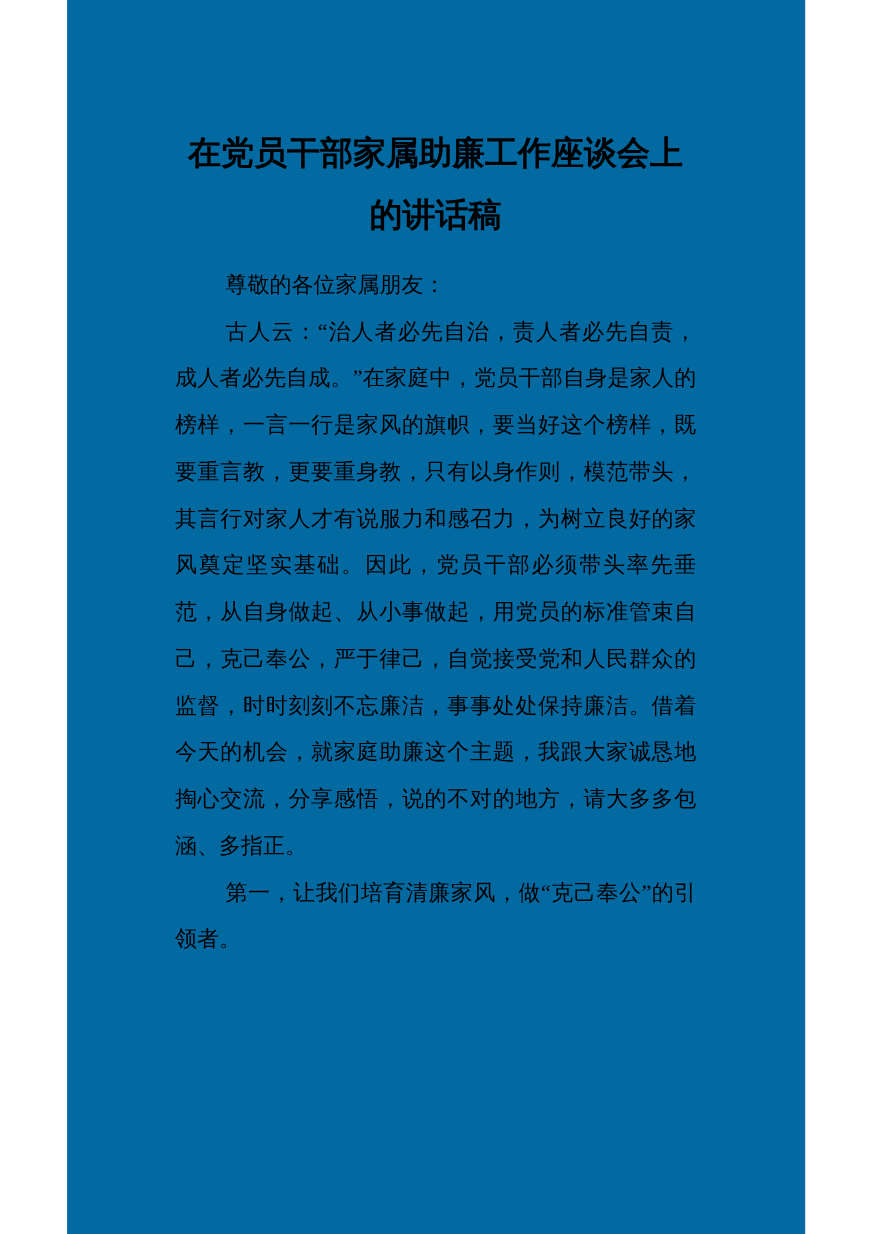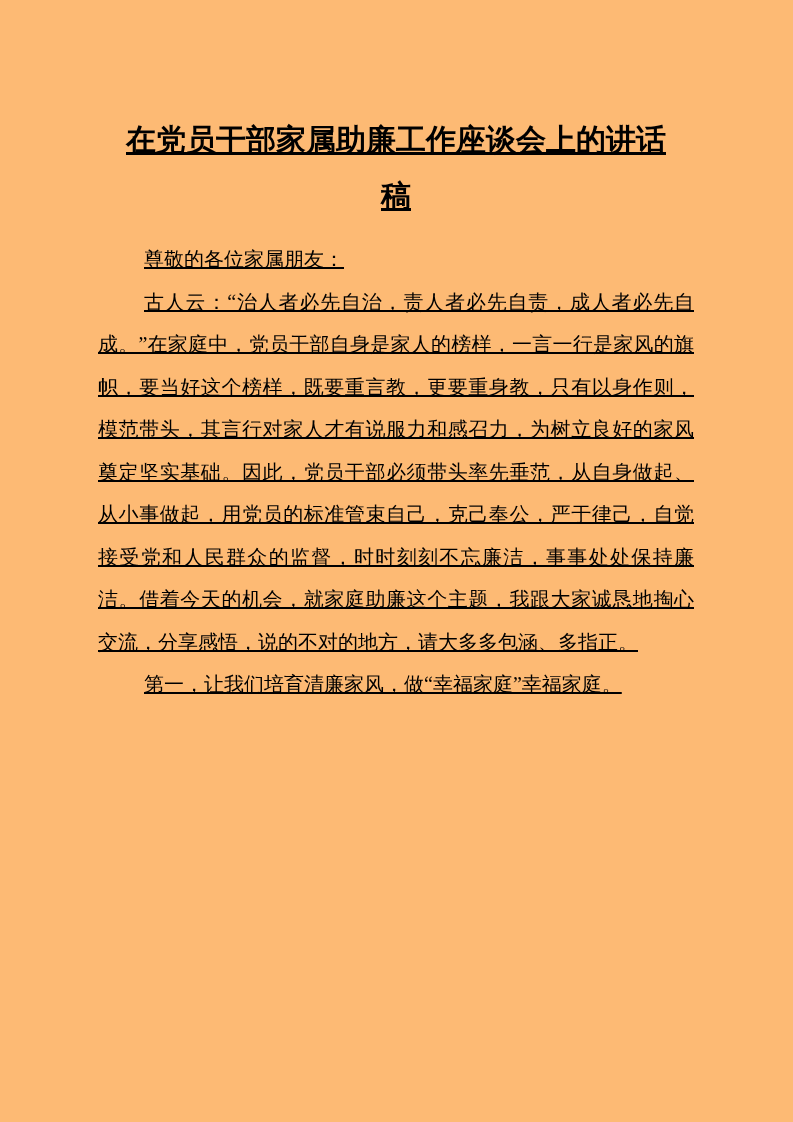--- a/index.html
+++ b/index.html
@@ -1,27 +1,26 @@
 <!DOCTYPE html>
 <html><head>
 <meta charset="utf-8">
 <style>
   * { box-sizing: border-box; }
   html, body { margin: 0; padding: 0; background: #ffffff; }
 
   .page {
     position: relative;
-    width: 793px;
+    width: 671px;
     height: 1122px;
     margin: 0 auto;
-    background: #fdba74;
+    background: #0369a1;
     color: #000000;
     overflow: hidden;
     font-family: "Liberation Serif", "DejaVu Serif", serif;
-    text-decoration: underline;
   }
 
   .doc {
     padding: 112px 99px 0 98px; 
   }
 
   .doc-title {
     max-width: 560px;          
     margin: 0 auto;
     font-size: 30px;
@@ -48,17 +47,17 @@
 <body>
 
 <div class="page">
   <div class="doc">
 
     <h1 class="doc-title">在党员干部家属助廉工作座谈会上的讲话稿</h1>
 
     <div class="doc-body">
       <p>尊敬的各位家属朋友：</p>
       <p>古人云：“治人者必先自治，责人者必先自责，成人者必先自成。”在家庭中，党员干部自身是家人的榜样，一言一行是家风的旗帜，要当好这个榜样，既要重言教，更要重身教，只有以身作则，模范带头，其言行对家人才有说服力和感召力，为树立良好的家风奠定坚实基础。因此，党员干部必须带头率先垂范，从自身做起、从小事做起，用党员的标准管束自己，克己奉公，严于律己，自觉接受党和人民群众的监督，时时刻刻不忘廉洁，事事处处保持廉洁。借着今天的机会，就家庭助廉这个主题，我跟大家诚恳地掏心交流，分享感悟，说的不对的地方，请大多多包涵、多指正。</p>
-      <p>第一，让我们培育清廉家风，做“幸福家庭”幸福家庭。</p>
+      <p>第一，让我们培育清廉家风，做“克己奉公”的引领者。</p>
     </div>
 
   </div>
 </div>
 
 </body></html>

